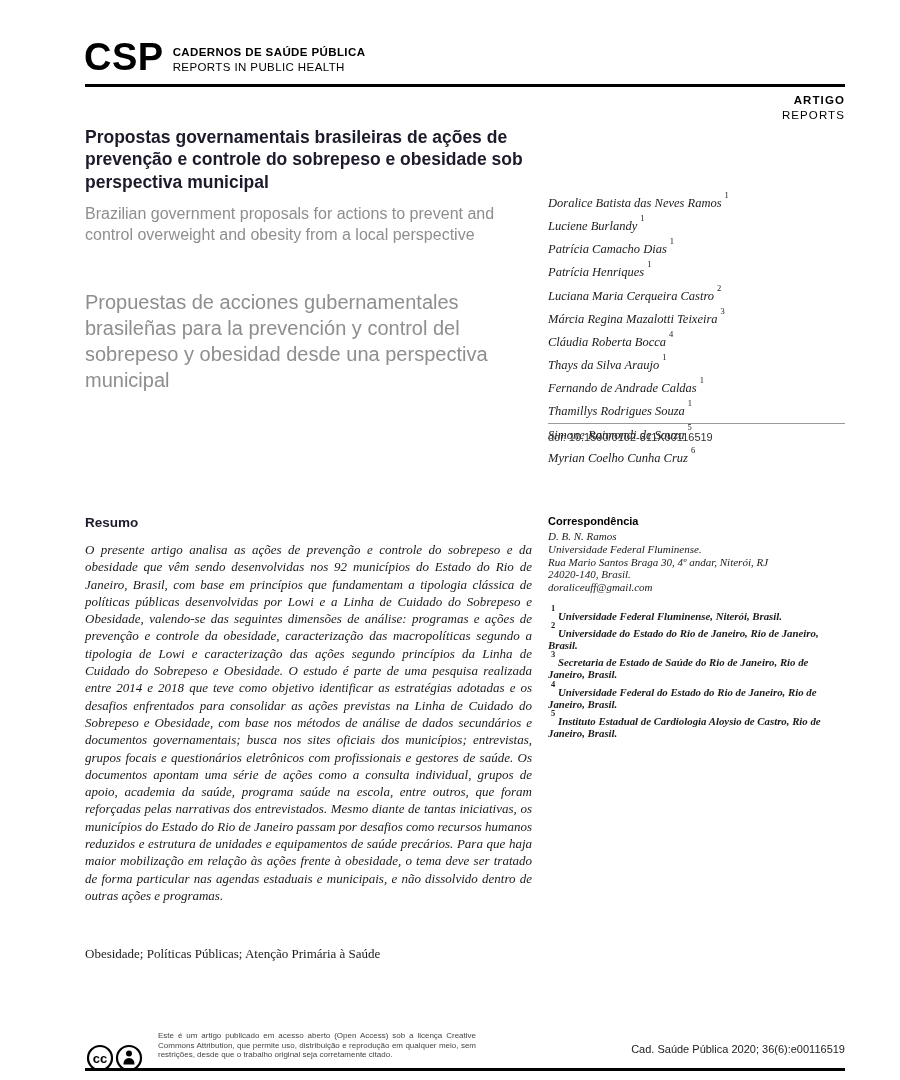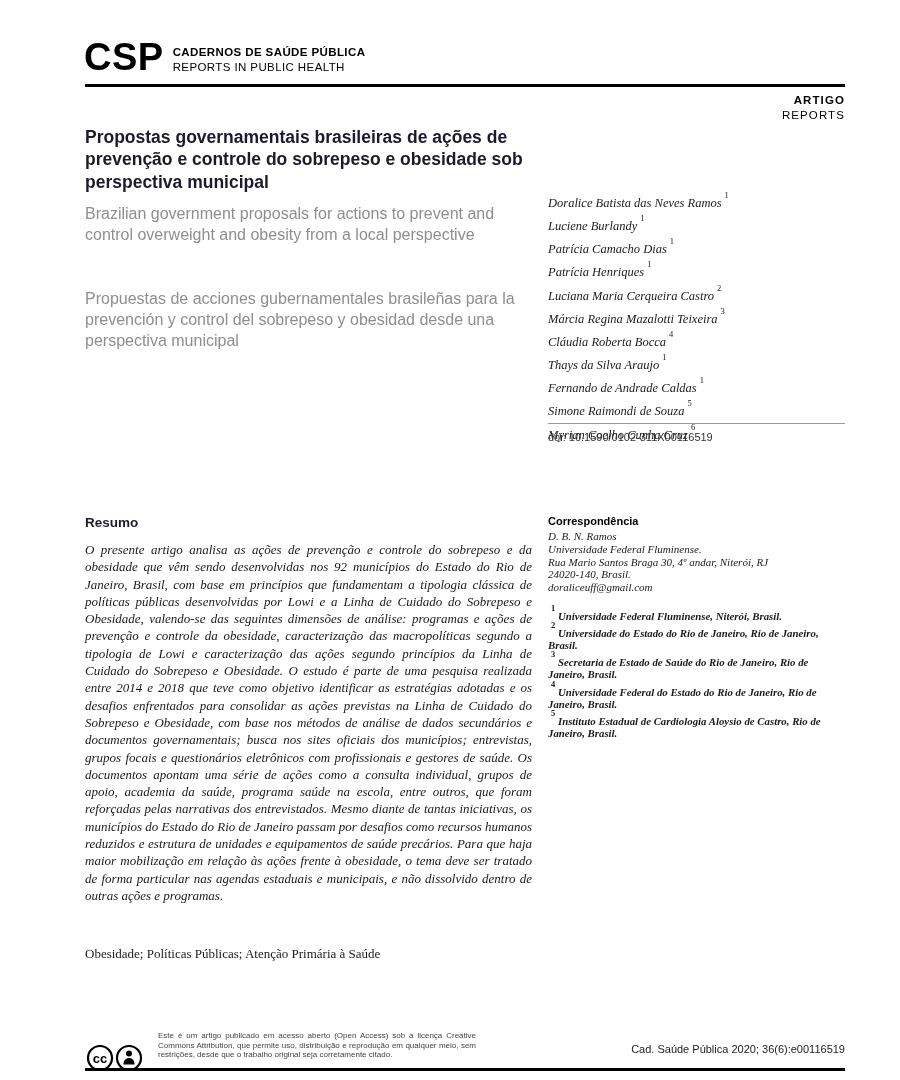--- a/index.html
+++ b/index.html
@@ -22,21 +22,21 @@
   .article-type { position:absolute; right:55px; top:94px; text-align:right; }
   .artigo { font-weight:bold; font-size:11.5px; letter-spacing:1.1px; color:#000; }
   .article-en { font-size:11.5px; letter-spacing:1.1px; color:#000; margin-top:3px; }
 
   
   .title-pt { position:absolute; left:85px; top:126px; width:452px;
     font-size:17.5px; font-weight:bold; color:#1b1b2b; line-height:1.28; }
   .title-en { position:absolute; left:85px; top:204px; width:430px;
     font-size:16px; color:#8e8e8e; line-height:1.3; }
   .title-es { position:absolute; left:85px; top:289px; width:430px;
-    font-size:16px; color:#8e8e8e; line-height:1.3; }
+    font-size:20px; color:#8e8e8e; line-height:1.3; }
 
   
   .authors { position:absolute; left:548px; top:190px; width:300px;
     font-family:"Liberation Serif", serif; font-style:italic; font-size:12.5px; color:#1a1a1a; }
   .author-line { line-height:19px; white-space:nowrap; }
   .authors sup, .affiliation sup {
     font-style:normal; font-size:8.5px; position:relative; top:-4px; margin-left:3px;
     font-family:"Liberation Serif", serif; }
 
   .doi-rule { position:absolute; left:548px; top:423px; width:297px; height:1px; background:#9a9a9a; }
@@ -92,20 +92,21 @@
   <div class="authors">
     <div class="author-line"><span>Doralice Batista das Neves Ramos</span><sup>1</sup></div>
     <div class="author-line"><span>Luciene Burlandy</span><sup>1</sup></div>
     <div class="author-line"><span>Patrícia Camacho Dias</span><sup>1</sup></div>
     <div class="author-line"><span>Patrícia Henriques</span><sup>1</sup></div>
     <div class="author-line"><span>Luciana Maria Cerqueira Castro</span><sup>2</sup></div>
     <div class="author-line"><span>Márcia Regina Mazalotti Teixeira</span><sup>3</sup></div>
     <div class="author-line"><span>Cláudia Roberta Bocca</span><sup>4</sup></div>
     <div class="author-line"><span>Thays da Silva Araujo</span><sup>1</sup></div>
     <div class="author-line"><span>Fernando de Andrade Caldas</span><sup>1</sup></div>
+    <div class="author-line"><span>Thamillys Rodrigues Souza</span><sup>1</sup></div>
     <div class="author-line"><span>Simone Raimondi de Souza</span><sup>5</sup></div>
     <div class="author-line"><span>Myrian Coelho Cunha Cruz</span><sup>6</sup></div>
   </div>
 
   <div class="doi-rule"></div>
   <div class="doi">doi: 10.1590/0102-311X00116519</div>
 
   <div class="resumo-heading">Resumo</div>
   <div class="abstract">O presente artigo analisa as ações de prevenção e controle do sobrepeso e da obesidade que vêm sendo desenvolvidas nos 92 municípios do Estado do Rio de Janeiro, Brasil, com base em princípios que fundamentam a tipologia clássica de políticas públicas desenvolvidas por Lowi e a Linha de Cuidado do Sobrepeso e Obesidade, valendo-se das seguintes dimensões de análise: programas e ações de prevenção e controle da obesidade, caracterização das macropolíticas segundo a tipologia de Lowi e caracterização das ações segundo princípios da Linha de Cuidado do Sobrepeso e Obesidade. O estudo é parte de uma pesquisa realizada entre 2014 e 2018 que teve como objetivo identificar as estratégias adotadas e os desafios enfrentados para consolidar as ações previstas na Linha de Cuidado do Sobrepeso e Obesidade, com base nos métodos de análise de dados secundários e documentos governamentais; busca nos sites oficiais dos municípios; entrevistas, grupos focais e questionários eletrônicos com profissionais e gestores de saúde. Os documentos apontam uma série de ações como a consulta individual, grupos de apoio, academia da saúde, programa saúde na escola, entre outros, que foram reforçadas pelas narrativas dos entrevistados. Mesmo diante de tantas iniciativas, os municípios do Estado do Rio de Janeiro passam por desafios como recursos humanos reduzidos e estrutura de unidades e equipamentos de saúde precários. Para que haja maior mobilização em relação às ações frente à obesidade, o tema deve ser tratado de forma particular nas agendas estaduais e municipais, e não dissolvido dentro de outras ações e programas.</div>
   <div class="keywords">Obesidade; Políticas Públicas; Atenção Primária à Saúde</div>

